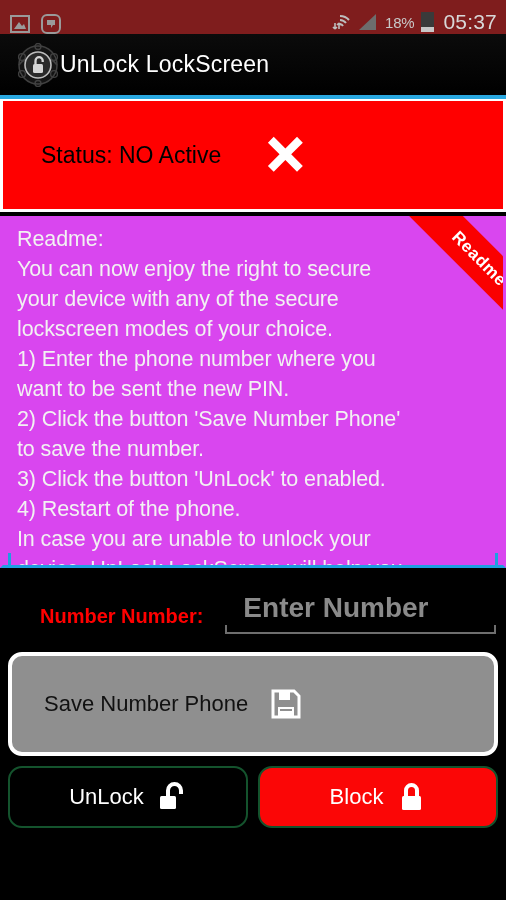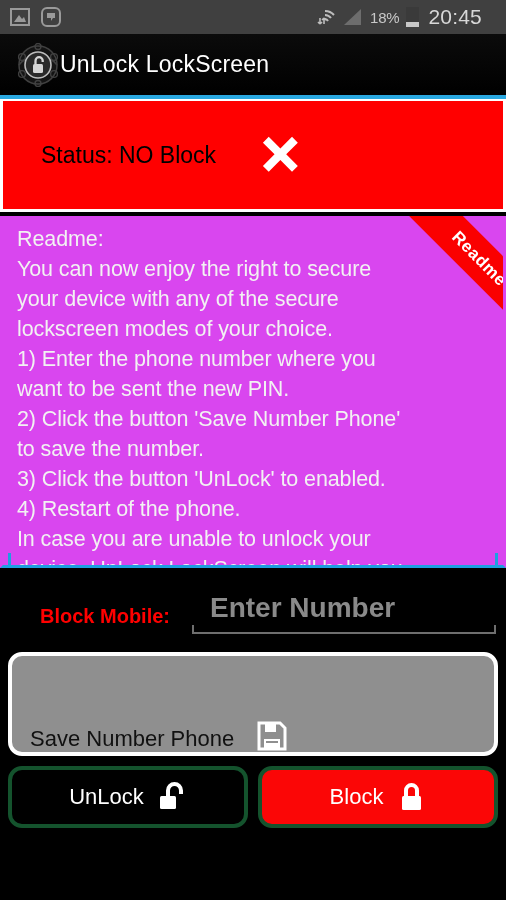--- a/index.html
+++ b/index.html
@@ -12,23 +12,23 @@
   .screen {
     position: relative;
     width: 506px; height: 900px;
     background: #000;
     display: flex; flex-direction: column;
   }
 
   
   .statusbar {
     height: 34px;
-    background: #404040;
-    display: flex; align-items: center;
-    padding: 0 24px 0 10px;
+    background: #7f1d1d;
+    display: flex; align-items: flex-end;
+    padding: 0 9px 0 10px;
     flex: none;
   }
   .sb-left { display: flex; align-items: center; gap: 11px; }
   .sb-right { margin-left: auto; display: flex; align-items: center; gap: 7px; }
   .sb-icon { display: block; }
   .sb-pct {
     color: #c8c8c8; font-size: 15px; letter-spacing: -.2px;
     font-family: "Liberation Sans", sans-serif;
   }
   .sb-clock {
@@ -145,36 +145,36 @@
   .tick.l { left: 0; } .tick.r { right: 0; }
 
   
   .save-btn {
     flex: none;
     margin: 6px 8px 0 8px;
     height: 104px;
     background: #8f8f8f;
     border: 4px solid #ffffff;
     border-radius: 14px;
-    display: flex; align-items: flex-end;
-    padding-left: 18px; gap: 22px;
+    display: flex; align-items: center;
+    padding-left: 32px; gap: 22px;
     cursor: pointer;
   }
   .save-label { color: #111; font-size: 22px; }
   .floppy { width: 32px; height: 32px; flex: none; }
 
   
   .bottom-row {
     flex: none;
     display: flex; gap: 10px;
     padding: 10px 8px 30px 8px;
   }
   .btm-btn {
     flex: 1; height: 62px;
-    border: 4px solid #14532d;
+    border: 2px solid #14532d;
     border-radius: 14px;
     display: flex; align-items: center; justify-content: center;
     gap: 15px; cursor: pointer;
   }
   .btm-btn.unlock { background: #000; }
   .btm-btn.block  { background: #fb0606; }
   .btm-label { color: #fff; font-size: 22px; }
   .padlock { width: 28px; height: 30px; flex: none; }
 </style>
 </head>
@@ -200,21 +200,21 @@
         <path d="M11 12 A4 4 0 0 1 14 14" fill="none" stroke="#bdbdbd" stroke-width="2"></path>
         <path d="M6 11 v6 M6 17 l-2-2 M6 17 l2-2" stroke="#bdbdbd" stroke-width="1.6" fill="none"></path>
         <path d="M10 17 v-6 M10 11 l-2 2 M10 11 l2 2" stroke="#bdbdbd" stroke-width="1.6" fill="none"></path>
       </svg>
       <svg class="sb-icon" width="20" height="18" viewBox="0 0 20 18">
         <path d="M1 17 L18 1 L18 17 Z" fill="#6d6d6d"></path>
         <path d="M9 17 L18 1 L18 17 Z" fill="#bdbdbd" opacity="0"></path>
       </svg>
       <span class="sb-pct">18%</span>
       <span class="battery"></span>
-      <span class="sb-clock">20:45</span>
+      <span class="sb-clock">05:37</span>
     </div>
   </div>
 
   <div class="titlebar">
     <span class="app-icon">
       <svg width="44" height="44" viewBox="0 0 44 44">
         <circle cx="22" cy="22" r="20" fill="#141414"></circle>
         <g stroke="#4a4a4a" stroke-width="1.4" fill="none" opacity=".85">
           <circle cx="22" cy="22" r="19"></circle>
           <circle cx="6" cy="14" r="3.4"></circle>
@@ -228,21 +228,21 @@
         <circle cx="22" cy="22" r="13" fill="#2a2a2a" stroke="#bdbdbd" stroke-width="1.6"></circle>
         <rect x="17" y="21" width="10" height="9" rx="1.5" fill="#d5d5d5"></rect>
         <path d="M19.5 21 v-3.2 a3.6 3.6 0 0 1 7.2 0 v1.2" fill="none" stroke="#d5d5d5" stroke-width="2.3"></path>
       </svg>
     </span>
     <span class="app-title">UnLock LockScreen</span>
   </div>
 
   <div class="banner-wrap">
     <div class="banner">
-      <span class="banner-text">Status: NO Block</span>
+      <span class="banner-text">Status: NO Active</span>
       <svg class="x-icon" viewBox="0 0 42 42">
         <path d="M9 6 L21 18 L33 6 L39 12 L27 24 L39 36 L33 42 L21 30 L9 42 L3 36 L15 24 L3 12 Z" fill="#ffffff" transform="translate(0,-3) scale(0.97)"></path>
       </svg>
     </div>
   </div>
 
   <div class="readme">
     <div class="readme-text">Readme:
 You can now enjoy the right to secure
 your device with any of the secure
@@ -254,21 +254,21 @@
 3) Click the button 'UnLock' to enabled.
 4) Restart of the phone.
 In case you are unable to unlock your
 device, UnLock LockScreen will help you</div>
     <div class="ribbon">
       <span>Readme</span>
     </div>
   </div>
 
   <div class="number-row">
-    <span class="number-label">Block Mobile:</span>
+    <span class="number-label">Number Number:</span>
     <span class="number-input-wrap">
       <span class="tick l"></span>
       <span class="tick r"></span>
       <input class="number-input" type="text" placeholder="Enter Number" style="">
     </span>
   </div>
 
   <div class="save-btn">
     <span class="save-label">Save Number Phone</span>
     <svg class="floppy" viewBox="0 0 32 32">

